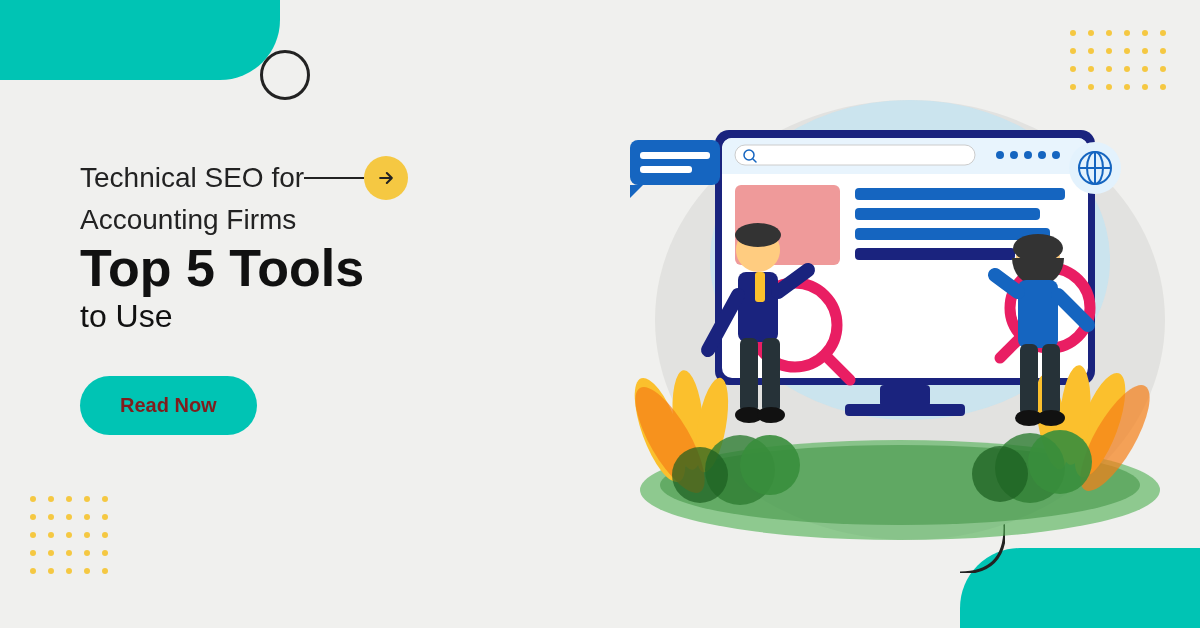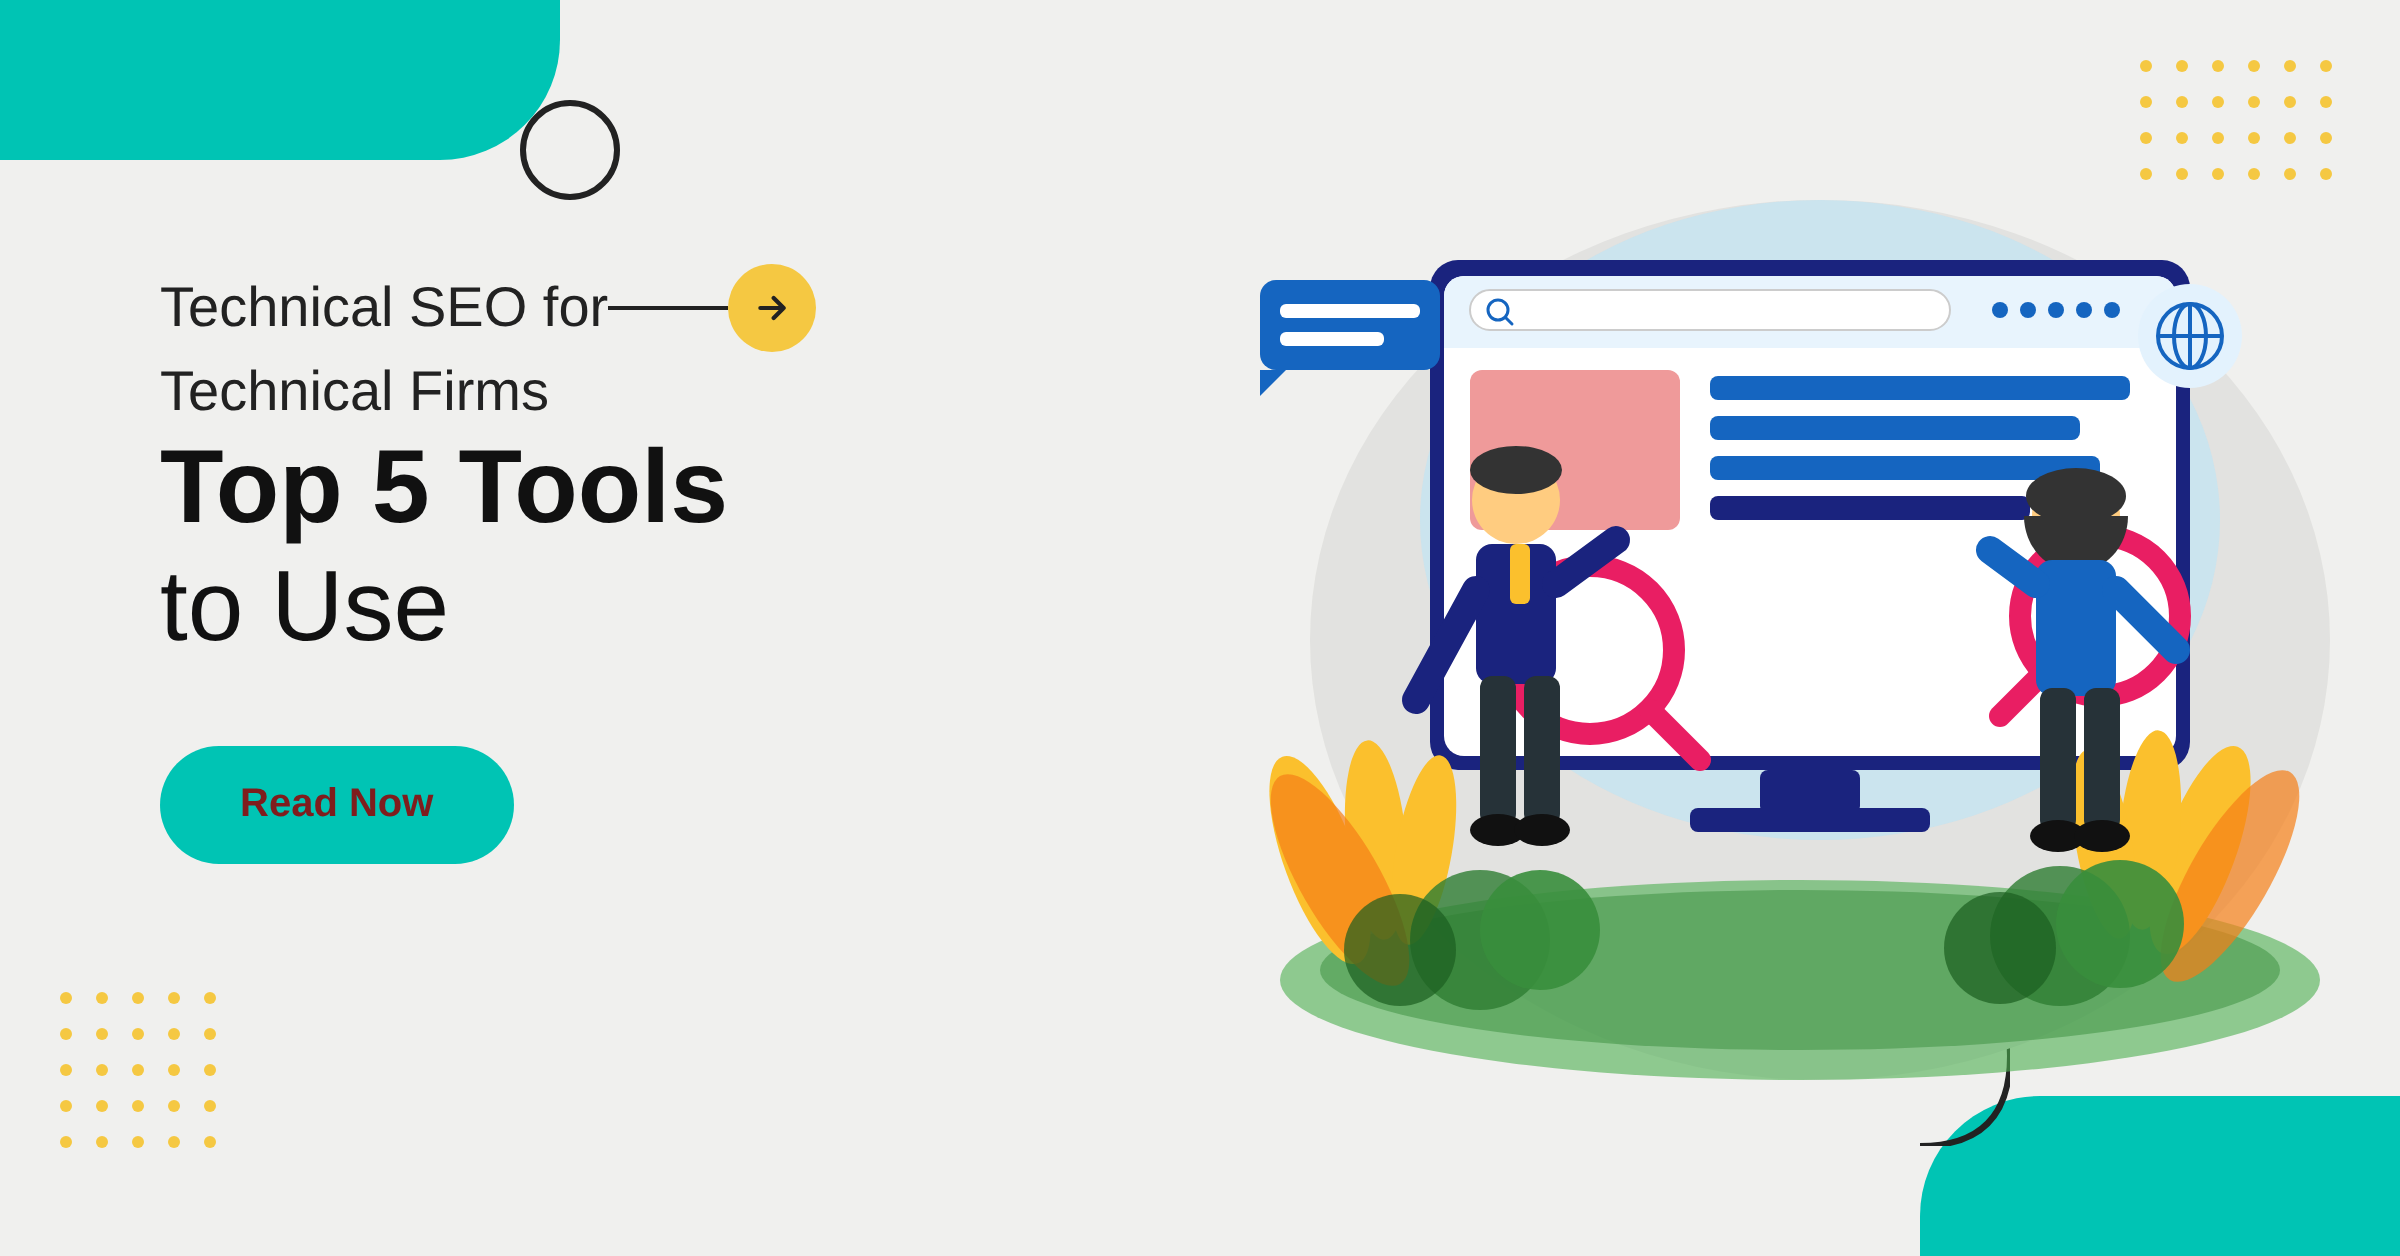--- a/index.html
+++ b/index.html
@@ -81,21 +81,21 @@
       width: 240px;
       height: 80px;
       background: #00c4b4;
       border-radius: 60px 0 0 0;
     }
 
     
     .text-section {
       position: absolute;
       left: 80px;
-      top: 132px;
+      top: 156px;
       max-width: 440px;
     }
 
     .arrow-container {
       display: flex;
       align-items: center;
       gap: 0;
     }
 
     .arrow-line {
@@ -122,21 +122,21 @@
 
     .title-bold {
       font-size: 52px;
       font-weight: 900;
       color: #111;
       line-height: 1.1;
       margin-bottom: 0;
     }
 
     .title-regular {
-      font-size: 50px;
+      font-size: 32px;
       font-weight: 400;
       color: #111;
       line-height: 1.2;
       margin-bottom: 30px;
     }
 
     .read-now-btn {
       background: #00c4b4;
       color: #7f1d1d;
       border: none;
@@ -253,21 +253,21 @@
         <div class="arrow-circle">
           <svg viewBox="0 0 24 24" fill="none" xmlns="http://www.w3.org/2000/svg">
             <path d="M5 12h14M13 6l6 6-6 6" stroke="#222" stroke-width="2.5" stroke-linecap="round" stroke-linejoin="round"></path>
           </svg>
         </div>
       </div>
     </div>
 
     
     <div class="subtitle-line">
-      <span class="subtitle-text">Technical Firms</span>
+      <span class="subtitle-text">Accounting Firms</span>
     </div>
 
     
     <div class="title-bold">Top 5 Tools</div>
 
     
     <div class="title-regular">to Use</div>
 
     
     <button class="read-now-btn">Read Now</button>

